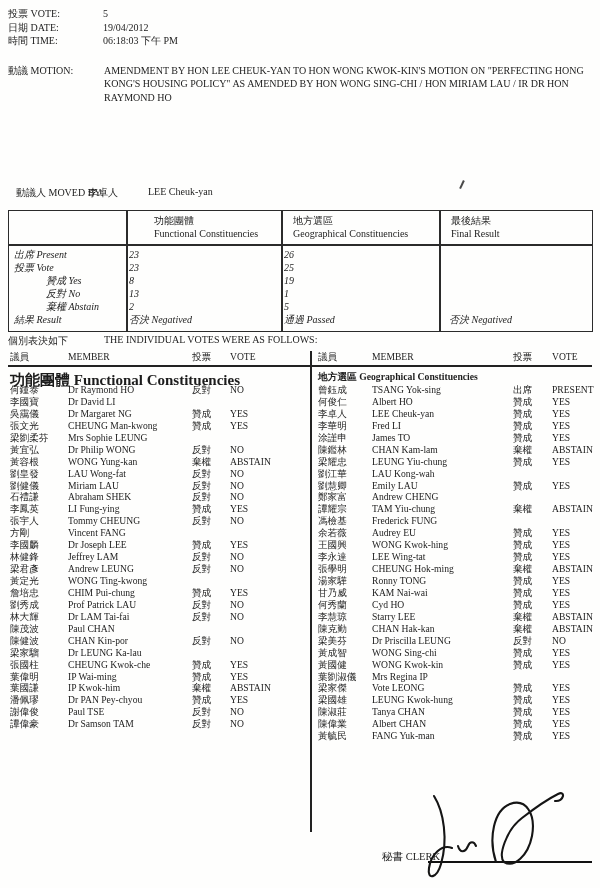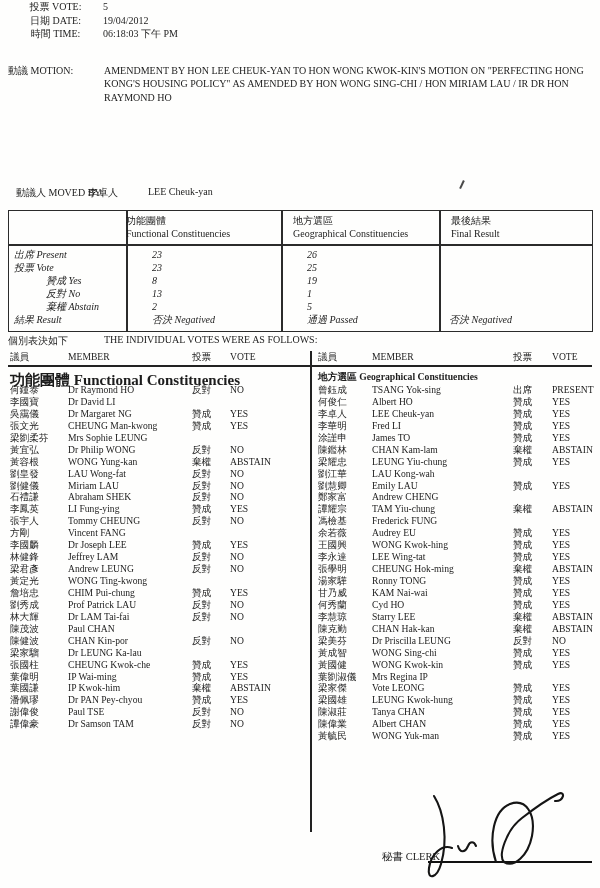--- a/index.html
+++ b/index.html
@@ -2,43 +2,43 @@
 <html><head>
 <meta charset="utf-8">
 <style>
   html,body { margin:0; padding:0; background:#ffffff; }
   .page {
     position:relative; width:600px; height:888px; background:#fefefdl;
     background:#fefefd; overflow:hidden; color:#1c1c1c;
     font-family:"Liberation Serif","DejaVu Serif",serif;
   }
   
-  .info-block { position:absolute; left:8px; top:0;text-align:center; }
+  .info-block { position:absolute; left:8px; top:7px; }
   .info-row { display:flex; height:13.5px; font-size:10px; line-height:13.5px; }
   .info-label { width:95px; }
   
   .motion-label { position:absolute; left:8px; top:64px; font-size:10px; }
   .motion-body { position:absolute; left:104px; top:64px; width:486px; font-size:10px; line-height:13.4px; }
   .motion-zh { max-width:452px; }
   
   .movedby-label { position:absolute; left:8px; top:186px; font-size:10px;padding-left:8px; }
   .movedby-zh  { position:absolute; left:88px;  top:186px; font-size:10px; }
   .movedby-en  { position:absolute; left:148px; top:186px; font-size:10px; }
   
   .sum-table { position:absolute; left:8px; top:210px; width:583px; height:120px; border:1.5px solid #2b2b2b; font-size:10px; }
   .sum-vline { position:absolute; top:0; bottom:0; width:1.5px; background:#2b2b2b; }
   .v1{left:117px}.v2{left:272px}.v3{left:430px}
   .sum-hline { position:absolute; left:0; right:0; top:33px; height:1.5px; background:#2b2b2b; }
   .sum-colhead { position:absolute; top:3px; line-height:13.4px; white-space:nowrap; }
-  .ch1{left:117px}.ch2{left:284px}.ch3{left:442px}
+  .ch1{left:145px}.ch2{left:284px}.ch3{left:442px}
   .sum-body { position:absolute; left:0; right:0; top:37px; }
   .s-row { display:grid; grid-template-columns:117px 155px 158px 1fr; height:13.1px; line-height:13.1px;font-style:italic; }
   .s-label { padding-left:5px; white-space:nowrap; }
   .s-row.indent .s-label { padding-left:37px; }
-  .s-fc,.s-gc { padding-left:26px; }
+  .s-fc,.s-gc { padding-left:3px; }
   .s-final { padding-left:10px; }
   
   .iv-title-zh { position:absolute; left:8px;   top:334px; font-size:10px; }
   .iv-title-en { position:absolute; left:104px; top:334px; font-size:10px; }
   .m-row { display:grid; height:11.95px; line-height:11.95px; font-size:9.6px; white-space:nowrap; }
   .grid-left  { grid-template-columns:58px 124px 38px 1fr; }
   .grid-right { grid-template-columns:54px 141px 39px 1fr; }
   .head-left  { position:absolute; left:10px;  top:351px; width:300px; }
   .head-right { position:absolute; left:318px; top:351px; width:274px; }
   .iv-rule { position:absolute; left:8px; top:365px; width:584px; height:2px; background:#222; }
@@ -514,21 +514,21 @@
         <span>YES</span>
       </div>
       <div class="m-row grid-right">
         <span>陳偉業</span>
         <span>Albert CHAN</span>
         <span>贊成</span>
         <span>YES</span>
       </div>
       <div class="m-row grid-right">
         <span>黃毓民</span>
-        <span>WONG Yuk-man</span>
+        <span>FANG Yuk-man</span>
         <span>贊成</span>
         <span>YES</span>
       </div>
     </div>
 
   <div class="clerk-label">秘書 CLERK</div>
   <div class="clerk-line"></div>
   <svg class="signature" viewBox="0 0 170 112" xmlns="http://www.w3.org/2000/svg">
     <g fill="none" stroke="#151515" stroke-width="2.1" stroke-linecap="round">
       <path d="M26,18 C36,34 40,62 33,86 C29,100 19,103 21,90 C23,76 34,66 44,70"></path>

